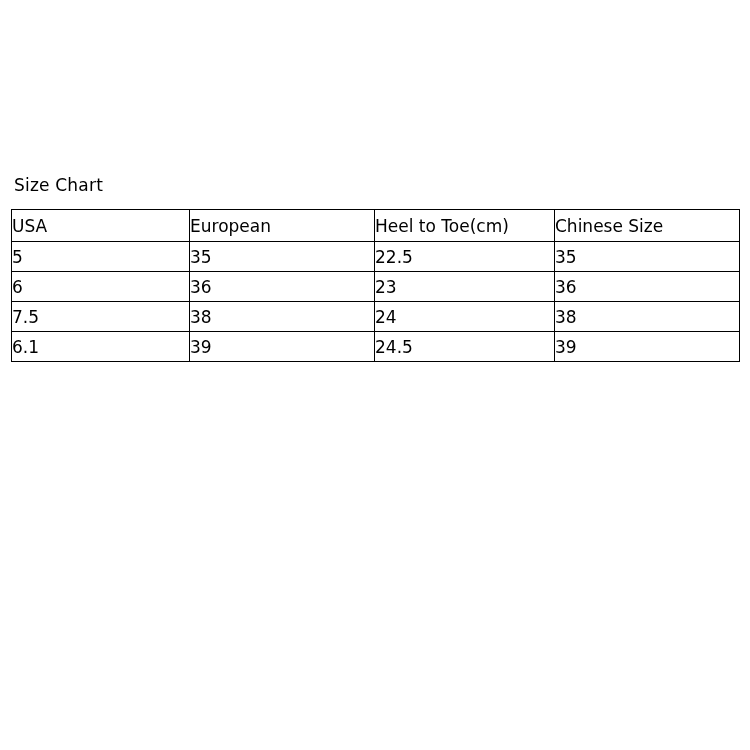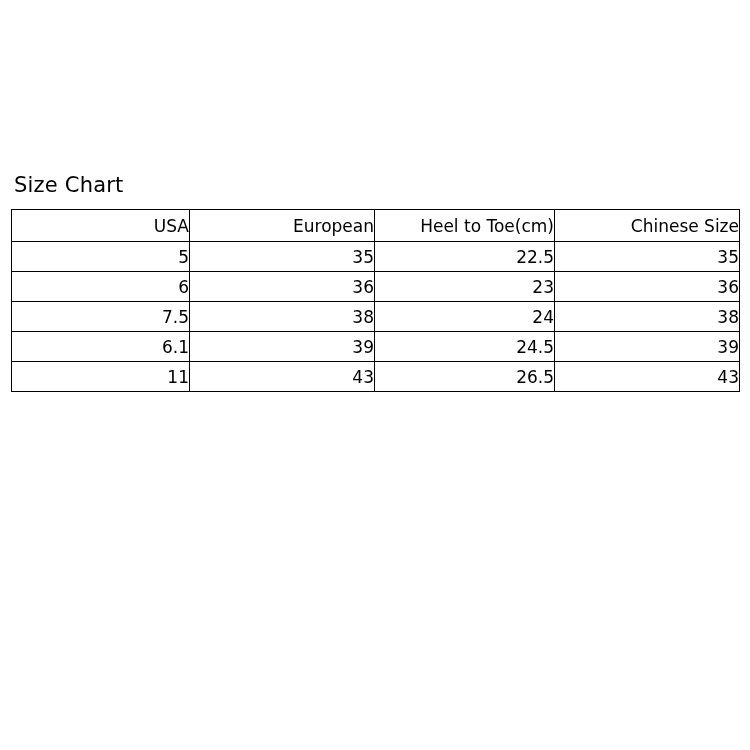--- a/index.html
+++ b/index.html
@@ -17,36 +17,36 @@
   .page {
     position: relative;
     width: 750px;
     height: 750px;
     box-sizing: border-box;
   }
   .chart-title {
     position: absolute;
     left: 14px;
     top: 172px;
-    font-size: 21px;
+    font-size: 17px;
     line-height: 26px;
     color: #000;
     letter-spacing: 0.2px;
   }
   .size-table {
     position: absolute;
     left: 11px;
     top: 209px;
     width: 728px;
     border-collapse: collapse;
     table-layout: fixed;
   }
   .size-table td, .size-table th {
     border: 1px solid #000000;
-    text-align: right;
+    text-align: left;
     font-weight: normal;
     font-size: 17px;
     line-height: 20px;
     height: 29px;
     padding: 0;
     color: #000;
   }
   .size-table thead th {
     font-size: 17px;
     height: 31px;
@@ -96,22 +96,16 @@
         <td>38</td>
         <td>24</td>
         <td>38</td>
       </tr>
       <tr>
         <td>6.1</td>
         <td>39</td>
         <td>24.5</td>
         <td>39</td>
       </tr>
-      <tr>
-        <td>11</td>
-        <td>43</td>
-        <td>26.5</td>
-        <td>43</td>
-      </tr>
     </tbody>
   </table>
 
 </div>
 
 </body></html>

